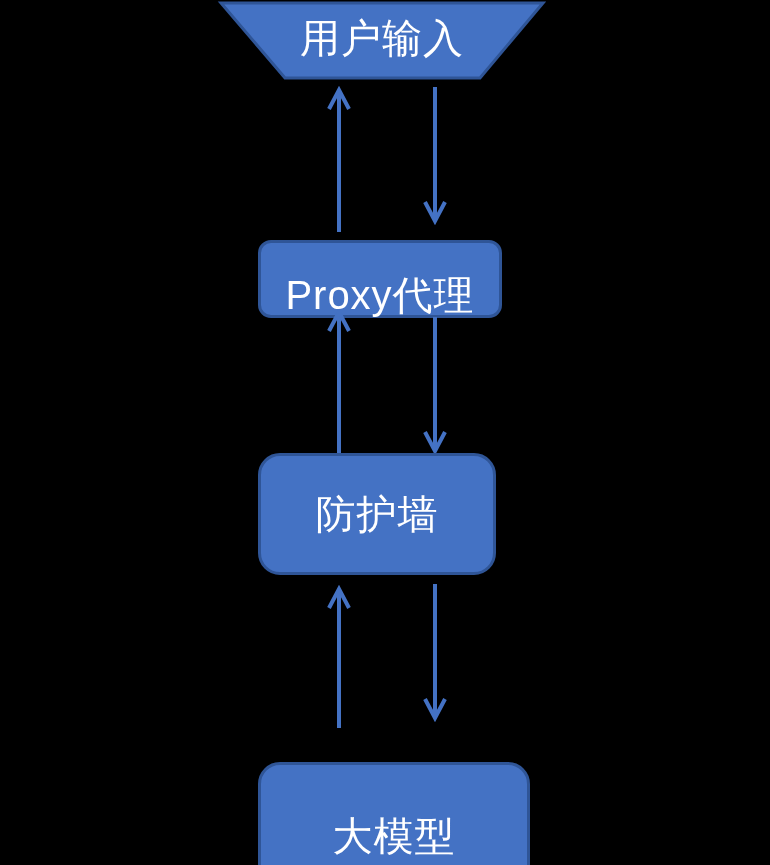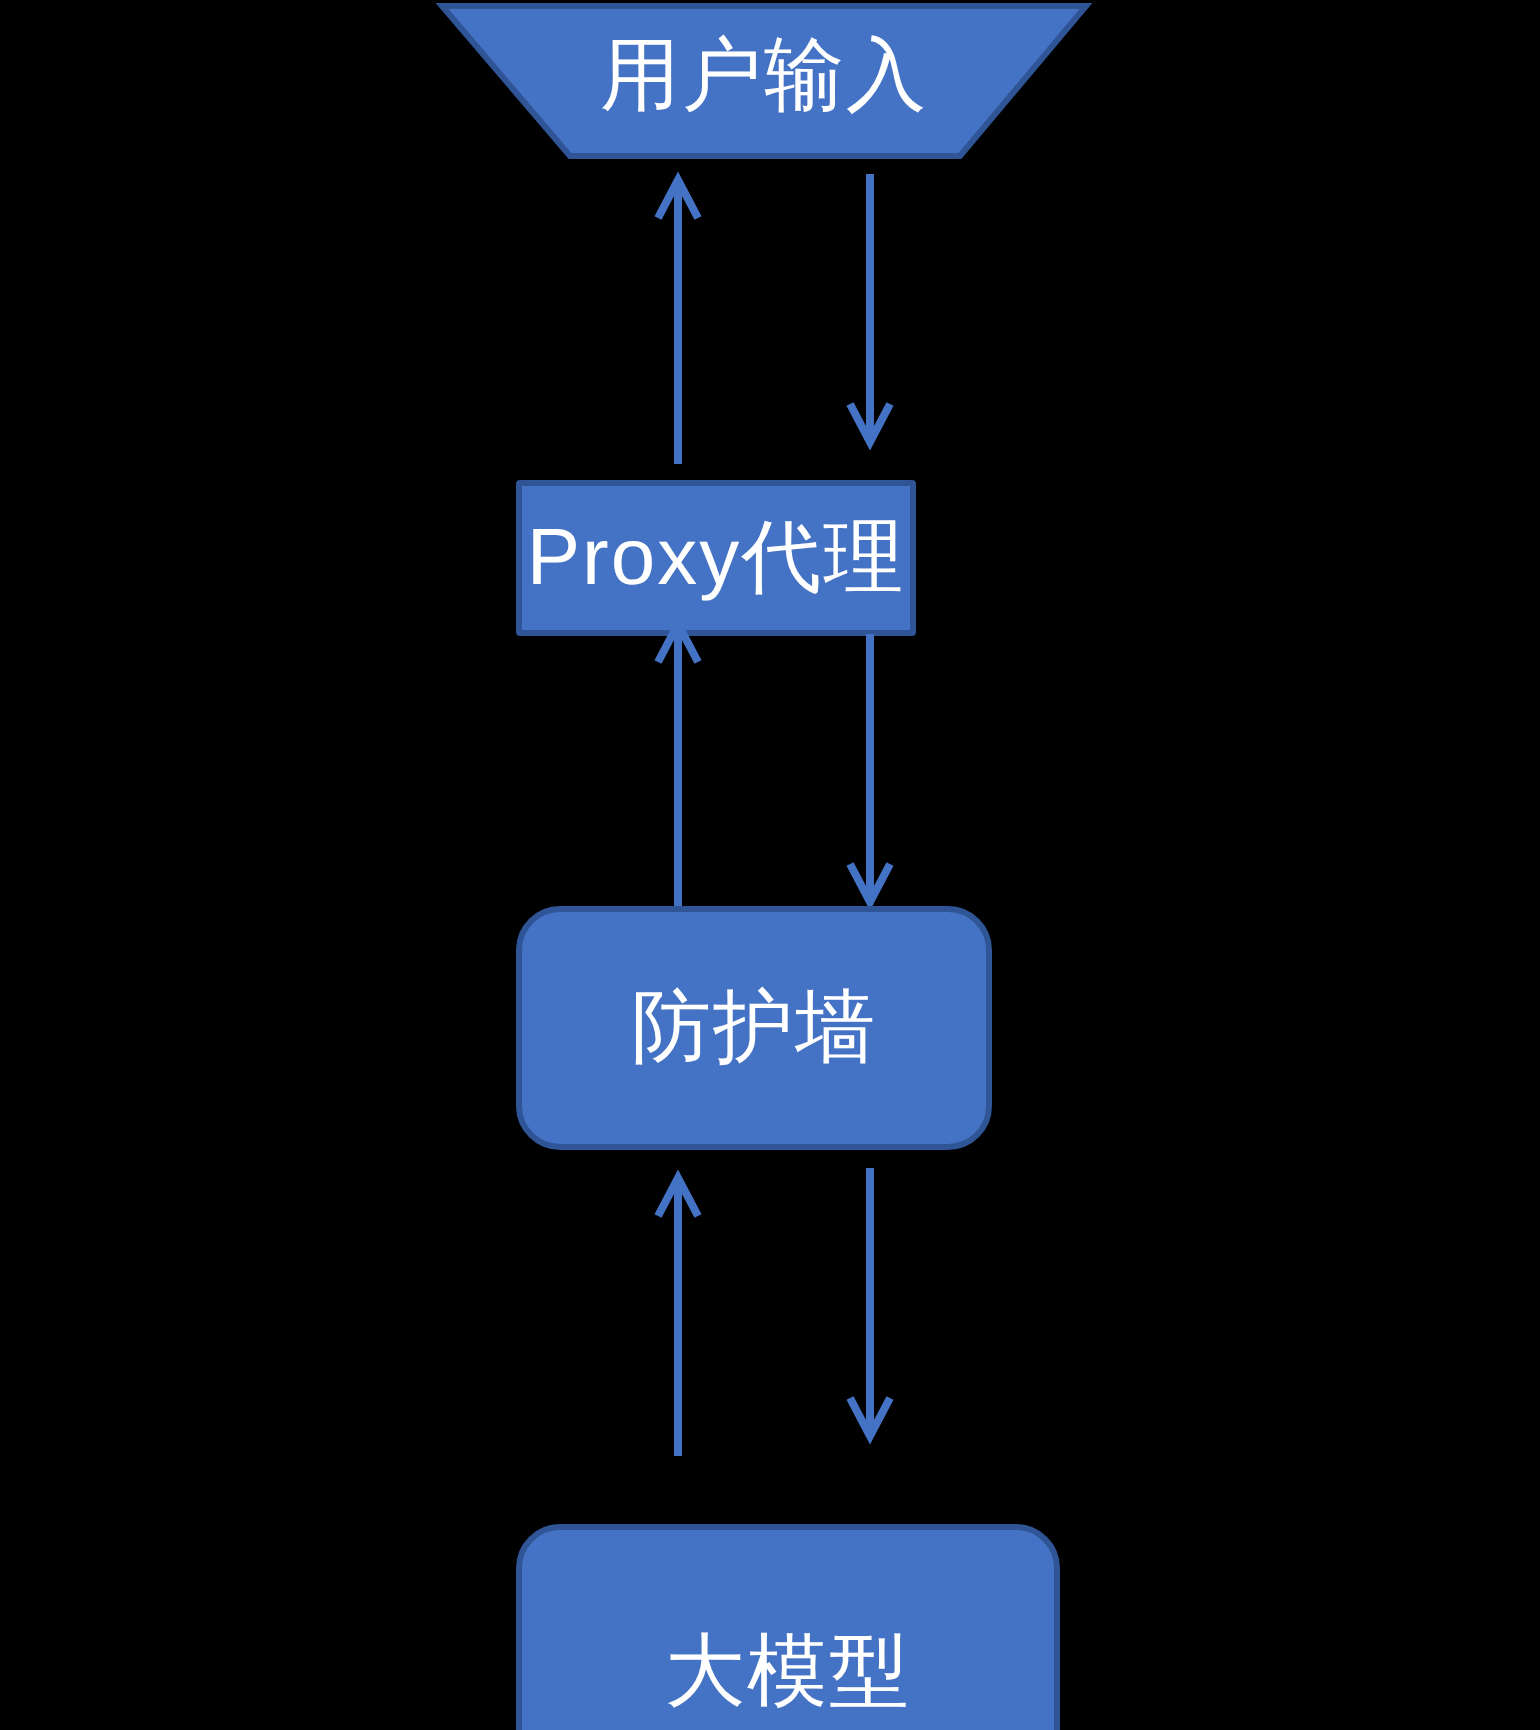--- a/index.html
+++ b/index.html
@@ -47,23 +47,24 @@
     margin-top: -6px;
   }
   
   .boxnode {
     background: var(--shape-fill, #4472C4);
     border: 3px solid var(--shape-border, #2F5597);
   }
   .node-proxy {
     left: 258px;
     top: 240px;
-    width: 200px;
+    width: 244px;
     height: 78px;
-    border-radius: 2px;
+    border-radius: 13px;
+    align-items: flex-end;
   }
   .node-firewall {
     left: 258px;
     top: 453px;
     width: 238px;
     height: 122px;
     border-radius: 22px;
   }
   .node-llm {
     left: 258px;

